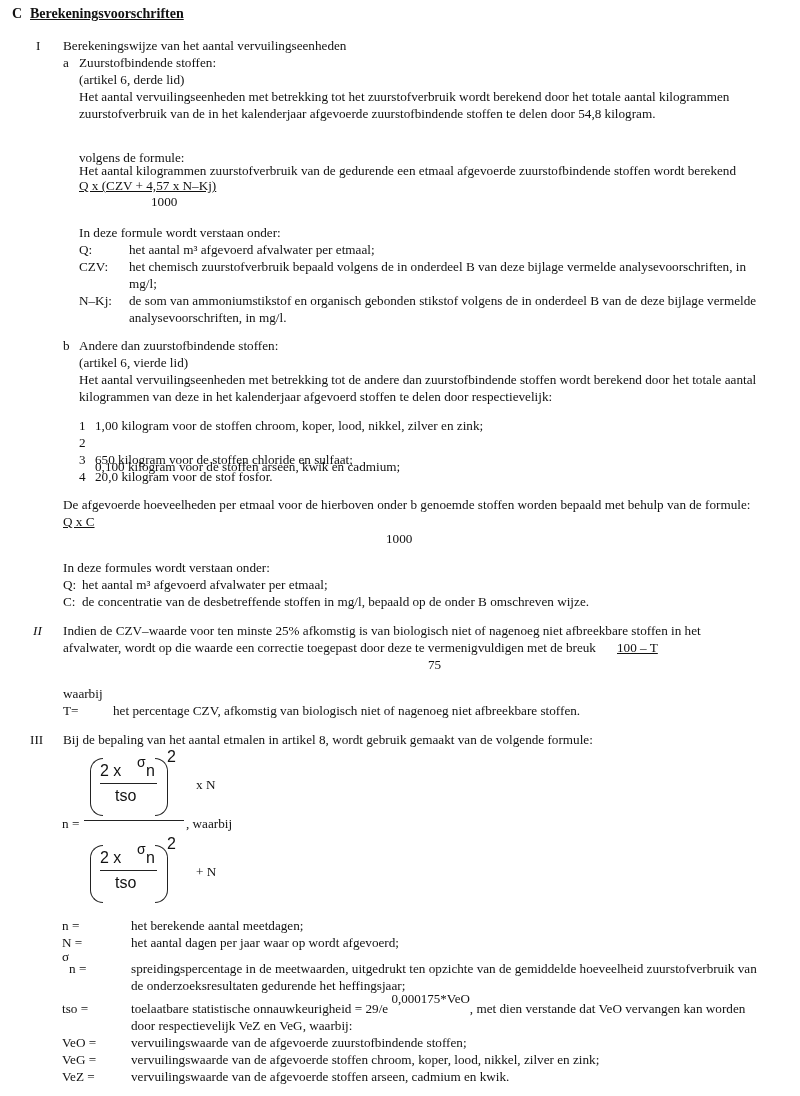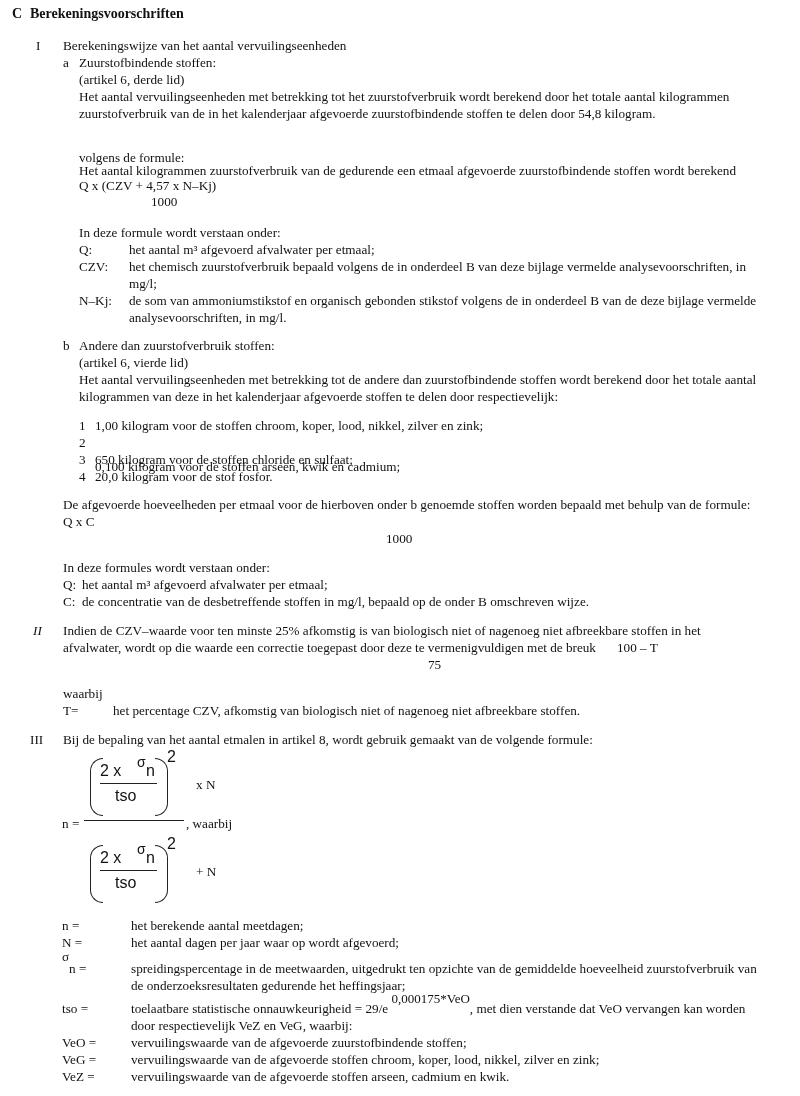--- a/index.html
+++ b/index.html
@@ -3,21 +3,21 @@
 <meta charset="utf-8">
 <style>
   html, body { margin: 0; padding: 0; background: #ffffff; }
   body {
     width: 800px; height: 1096px; position: relative; overflow: hidden;
     font-family: "Liberation Serif", serif; font-size: 13.2px; color: #111;
     line-height: 17px;
   }
   .abs { position: absolute; white-space: nowrap; }
   .b { font-weight: bold; }
-  .u { }
+  .u { text-decoration: underline; }
   .sans { font-family: "Liberation Sans", sans-serif; }
   .paren {
     position: absolute; width: 12px; height: 56px;
     border: 1.3px solid #222; border-right: none; border-radius: 14px 0 0 14px;
   }
   .paren.r { border: 1.3px solid #222; border-left: none; border-radius: 0 14px 14px 0; }
   .hline { position: absolute; height: 0; border-top: 1px solid #222; }
 </style>
 </head>
 <body>
@@ -44,24 +44,24 @@
 <div class="abs" style="left:79px;top:241px;">Q:</div>
 <div class="abs" style="left:129px;top:241px;">het aantal m³ afgevoerd afvalwater per etmaal;</div>
 <div class="abs" style="left:79px;top:258px;">CZV:</div>
 <div class="abs" style="left:129px;top:258px;">het chemisch zuurstofverbruik bepaald volgens de in onderdeel B van deze bijlage vermelde analysevoorschriften, in</div>
 <div class="abs" style="left:129px;top:275px;">mg/l;</div>
 <div class="abs" style="left:79px;top:292px;">N–Kj:</div>
 <div class="abs" style="left:129px;top:292px;">de som van ammoniumstikstof en organisch gebonden stikstof volgens de in onderdeel B van de deze bijlage vermelde</div>
 <div class="abs" style="left:129px;top:309px;">analysevoorschriften, in mg/l.</div>
 
 <div class="abs" style="left:63px;top:337px;">b</div>
-<div class="abs" style="left:79px;top:337px;">Andere dan zuurstofverbruik stoffen:</div>
+<div class="abs" style="left:79px;top:337px;">Andere dan zuurstofbindende stoffen:</div>
 <div class="abs" style="left:79px;top:354px;">(artikel 6, vierde lid)</div>
 <div class="abs" style="left:79px;top:371px;">Het aantal vervuilingseenheden met betrekking tot de andere dan zuurstofbindende stoffen wordt berekend door het totale aantal</div>
-<div class="abs" style="left:79px;top:388px;">kilogrammen van deze in het kalenderjaar afgevoerde stoffen te delen door respectievelijk:</div>
+<div class="abs" style="left:79px;top:388px;">kilogrammen van deze in het kalenderjaar afgevoerd stoffen te delen door respectievelijk:</div>
 
 <div class="abs" style="left:79px;top:417px;">1</div>
 <div class="abs" style="left:95px;top:417px;">1,00 kilogram voor de stoffen chroom, koper, lood, nikkel, zilver en zink;</div>
 <div class="abs" style="left:79px;top:434px;">2</div>
 <div class="abs" style="left:95px;top:458px;">0,100 kilogram voor de stoffen arseen, kwik en cadmium;</div>
 <div class="abs" style="left:79px;top:451px;">3</div>
 <div class="abs" style="left:95px;top:451px;">650 kilogram voor de stoffen chloride en sulfaat;</div>
 <div class="abs" style="left:79px;top:468px;">4</div>
 <div class="abs" style="left:95px;top:468px;">20,0 kilogram voor de stof fosfor.</div>
 

